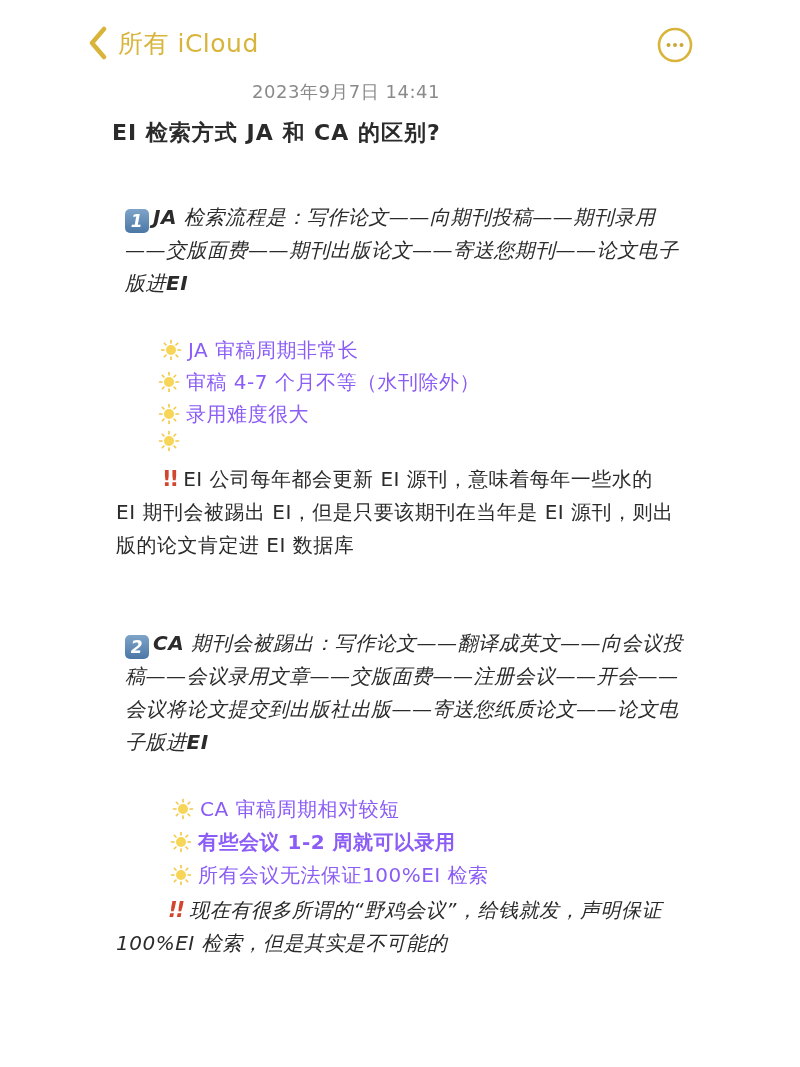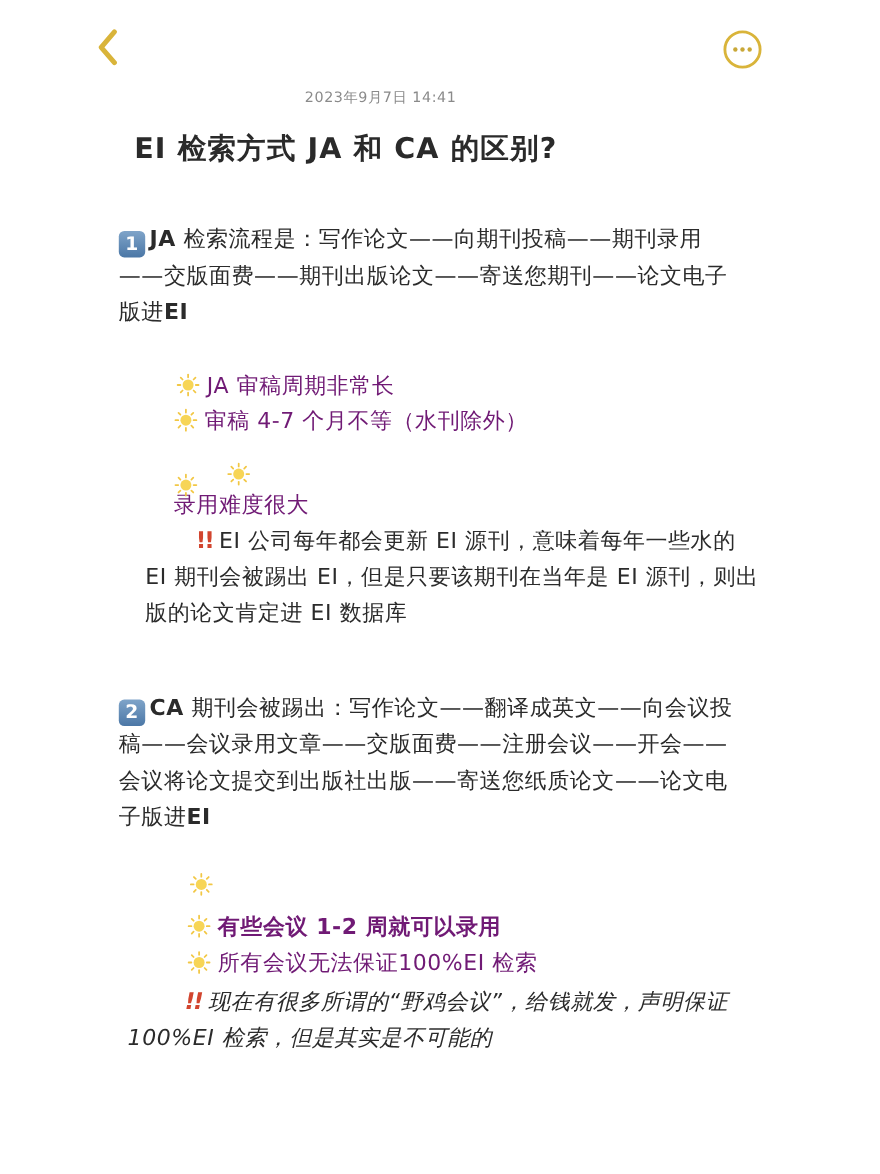--- a/index.html
+++ b/index.html
@@ -43,63 +43,64 @@
     width: 36px;
     height: 36px;
     cursor: pointer;
   }
   .date {
     position: absolute;
     top: 80px;
     left: 0;
     width: 692px;
     text-align: center;
-    font-size: 13px;
+    font-size: 18px;
     color: #8a8a8a;
     letter-spacing: 0.5px;
   }
   .title {
     position: absolute;
-    left: 122px;
+    left: 112px;
     top: 118px;
-    font-size: 26px;
+    font-size: 22px;
     font-weight: bold;
     color: #2a2a2a;
     letter-spacing: 1px;
     white-space: nowrap;
   }
   .block {
     position: absolute;
-    left: 108px;
+    left: 125px;
     width: 560px;
     font-size: 20px;
     line-height: 33px;
     color: #2b2b2b;
     letter-spacing: 0.5px;
+    font-style: italic;
   }
   .num-badge {
     display: inline-block;
     width: 24px;
     height: 24px;
     border-radius: 5px;
     background: linear-gradient(#7fa4c9, #4b77a6);
     color: #fff;
     font-size: 17px;
     font-weight: bold;
     line-height: 24px;
     text-align: center;
     vertical-align: -3px;
     margin-right: 4px;
   }
   .strong { font-weight: bold; }
   .bullet {
     position: absolute;
     font-size: 20px;
     line-height: 32px;
-    color: #701a75;
+    color: #8b5cf6;
     white-space: nowrap;
     display: flex;
     align-items: center;
     letter-spacing: 0.5px;
   }
   .sun {
     display: inline-block;
     width: 22px;
     height: 22px;
     margin-right: 6px;
@@ -124,20 +125,21 @@
   .indent { display: inline-block; width: 46px; }
 </style>
 </head>
 <body>
 
 <div class="nav">
   <div class="back-btn">
     <svg width="20" height="34" viewBox="0 0 20 34">
       <path d="M16 3 L4 17 L16 31" fill="none" stroke="#d9b43a" stroke-width="4.5" stroke-linecap="round" stroke-linejoin="round"></path>
     </svg>
+    <span class="back-label">所有 iCloud</span>
   </div>
   <svg class="more-btn" viewBox="0 0 36 36">
     <circle cx="18" cy="18" r="16" fill="none" stroke="#d9b43a" stroke-width="2.6"></circle>
     <circle cx="11.5" cy="18" r="2" fill="#c9a838"></circle>
     <circle cx="18" cy="18" r="2" fill="#c9a838"></circle>
     <circle cx="24.5" cy="18" r="2" fill="#c9a838"></circle>
   </svg>
 </div>
 
 <div class="date">2023年9月7日 14:41</div>
@@ -173,21 +175,21 @@
         <line x1="18" y1="11" x2="20.5" y2="11"></line>
         <line x1="4.3" y1="4.3" x2="6" y2="6"></line>
         <line x1="16" y1="16" x2="17.7" y2="17.7"></line>
         <line x1="4.3" y1="17.7" x2="6" y2="16"></line>
         <line x1="16" y1="6" x2="17.7" y2="4.3"></line>
       </g>
       <circle cx="11" cy="11" r="5" fill="#f7d556"></circle>
     </svg>
   <span>审稿 4-7 个月不等（水刊除外）</span>
 </div>
-<div class="bullet" style="left:158px; top:420px;flex-direction:column;">
+<div class="bullet" style="left:158px; top:398px;">
   <svg class="sun" viewBox="0 0 22 22">
       <g stroke="#f2c744" stroke-width="1.6" stroke-linecap="round">
         <line x1="11" y1="1.5" x2="11" y2="4"></line>
         <line x1="11" y1="18" x2="11" y2="20.5"></line>
         <line x1="1.5" y1="11" x2="4" y2="11"></line>
         <line x1="18" y1="11" x2="20.5" y2="11"></line>
         <line x1="4.3" y1="4.3" x2="6" y2="6"></line>
         <line x1="16" y1="16" x2="17.7" y2="17.7"></line>
         <line x1="4.3" y1="17.7" x2="6" y2="16"></line>
         <line x1="16" y1="6" x2="17.7" y2="4.3"></line>
@@ -205,21 +207,21 @@
         <line x1="18" y1="11" x2="20.5" y2="11"></line>
         <line x1="4.3" y1="4.3" x2="6" y2="6"></line>
         <line x1="16" y1="16" x2="17.7" y2="17.7"></line>
         <line x1="4.3" y1="17.7" x2="6" y2="16"></line>
         <line x1="16" y1="6" x2="17.7" y2="4.3"></line>
       </g>
       <circle cx="11" cy="11" r="5" fill="#f7d556"></circle>
     </svg>
 </div>
 
-<div class="para" style="top:475px;margin-left:16px;">
+<div class="para" style="top:463px;">
   <span class="indent"></span><span class="bang">!!</span><span>EI 公司每年都会更新 EI 源刊，意味着每年一些水的 EI 期刊会被踢出 EI，但是只要该期刊在当年是 EI 源刊，则出版的论文肯定进 EI 数据库</span>
 </div>
 
 <div class="block" style="top:627px;">
   <span class="num-badge">2</span><span class="strong">CA</span> <span>期刊会被踢出：写作论文——翻译成英文——向会议投稿——会议录用文章——交版面费——注册会议——开会——会议将论文提交到出版社出版——寄送您纸质论文——论文电子版进</span><span class="strong">EI</span>
 </div>
 
 <div class="bullet" style="left:172px; top:793px;">
   <svg class="sun" viewBox="0 0 22 22">
       <g stroke="#f2c744" stroke-width="1.6" stroke-linecap="round">
@@ -227,20 +229,21 @@
         <line x1="11" y1="18" x2="11" y2="20.5"></line>
         <line x1="1.5" y1="11" x2="4" y2="11"></line>
         <line x1="18" y1="11" x2="20.5" y2="11"></line>
         <line x1="4.3" y1="4.3" x2="6" y2="6"></line>
         <line x1="16" y1="16" x2="17.7" y2="17.7"></line>
         <line x1="4.3" y1="17.7" x2="6" y2="16"></line>
         <line x1="16" y1="6" x2="17.7" y2="4.3"></line>
       </g>
       <circle cx="11" cy="11" r="5" fill="#f7d556"></circle>
     </svg>
+  <span>CA 审稿周期相对较短</span>
 </div>
 <div class="bullet" style="left:170px; top:826px;font-weight:bold;">
   <svg class="sun" viewBox="0 0 22 22">
       <g stroke="#f2c744" stroke-width="1.6" stroke-linecap="round">
         <line x1="11" y1="1.5" x2="11" y2="4"></line>
         <line x1="11" y1="18" x2="11" y2="20.5"></line>
         <line x1="1.5" y1="11" x2="4" y2="11"></line>
         <line x1="18" y1="11" x2="20.5" y2="11"></line>
         <line x1="4.3" y1="4.3" x2="6" y2="6"></line>
         <line x1="16" y1="16" x2="17.7" y2="17.7"></line>

